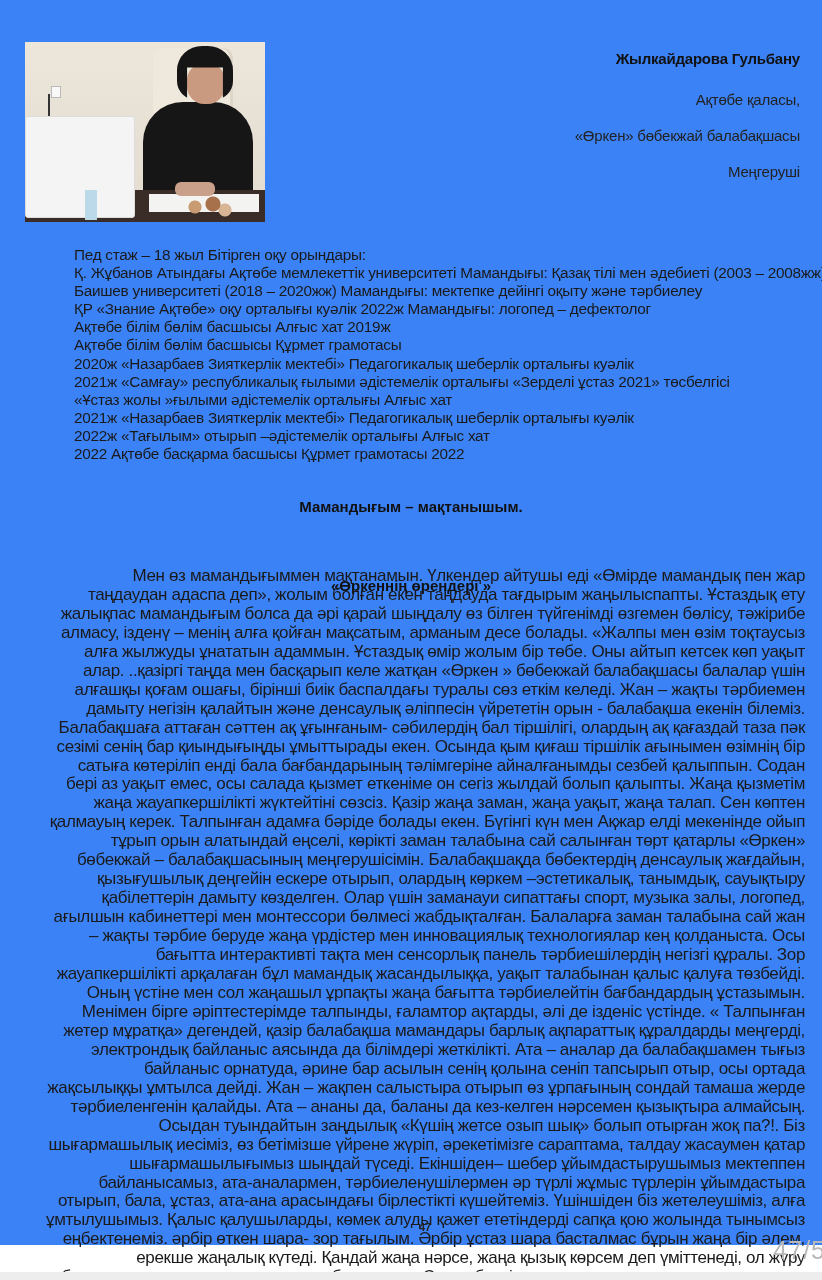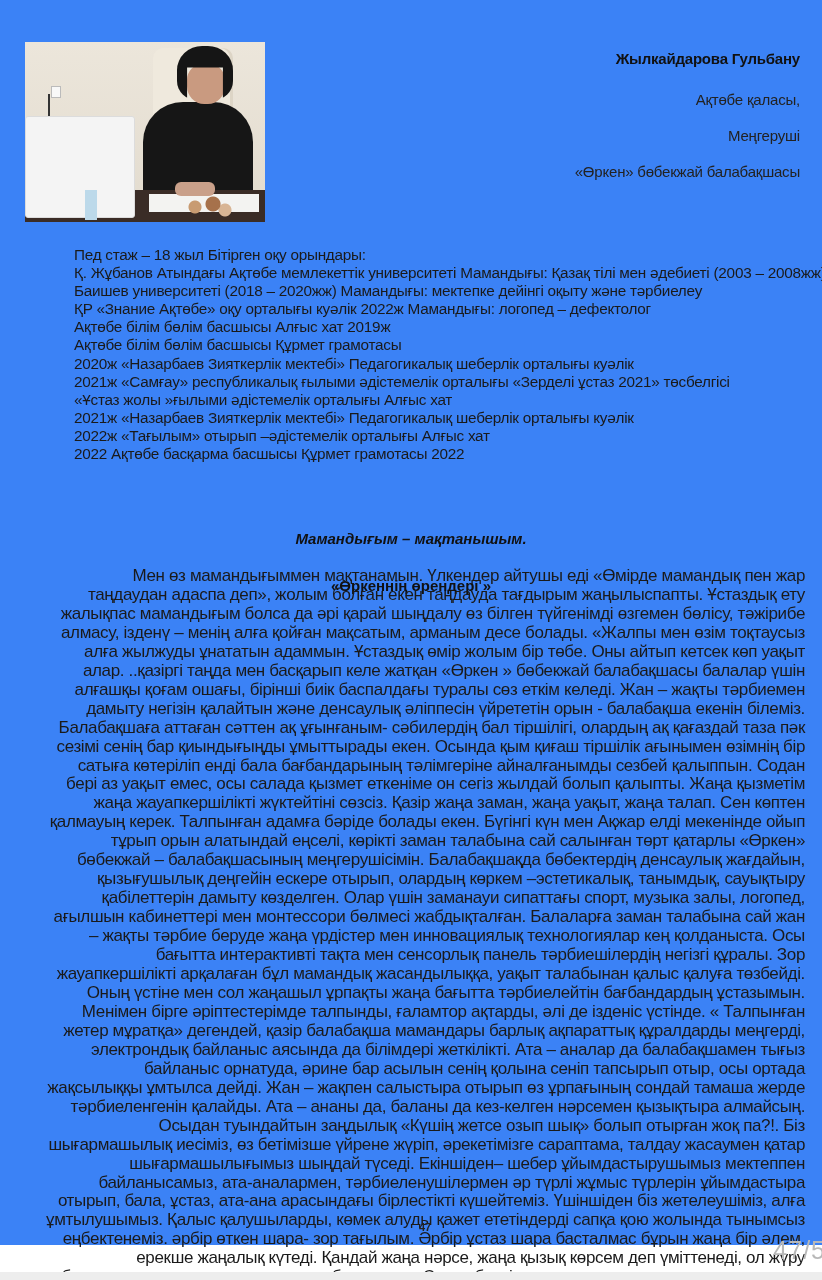--- a/index.html
+++ b/index.html
@@ -28,21 +28,21 @@
   .photo .blue { position: absolute; left: 60px; top: 148px; width: 12px; height: 30px; background: #bcd9ea; }
 
   .author { position: absolute; right: 22px; top: 46px; text-align: right; font-family: "Liberation Sans", sans-serif; font-size: 15px; }
   .author div { height: 36px; line-height: 36px; color: #222; letter-spacing: -0.2px; }
   .author .name { font-weight: bold; color: #111; line-height: 26px; height: 36px; }
 
   .awards { position: absolute; left: 46px; top: 246px; width: 758px; font-family: "Liberation Sans", sans-serif; font-size: 15.3px; line-height: 18.1px; color: #1a1a1a; letter-spacing: -0.25px; margin-left: 28px; }
   .awards div { white-space: normal; }
 
   .heading { position: absolute; left: 0; width: 822px; text-align: center; font-family: "Liberation Sans", sans-serif; font-weight: bold; font-size: 15px; color: #111; line-height: 17px; }
-  .h1 { top: 530px; font-style: italic; }
+  .h1 { top: 498px; }
   .h2 { top: 531px; margin-top: 46px; }
 
   .article {
     position: absolute; left: 46px; top: 567px; width: 759px;
     font-family: "Liberation Sans", sans-serif; font-size: 17px; line-height: 18.95px;
     color: #1a1a1a; text-align: right; letter-spacing: -0.35px; text-indent: 42px; margin: 0;
   }
   .pagenum { position: absolute; left: 0; width: 850px; top: 1221px; text-align: center; font-family: "Liberation Sans", sans-serif; font-size: 11px; font-weight: bold; color: #222; }
   .viewer-counter { position: absolute; right: -4px; top: 1236px; font-family: "Liberation Sans", sans-serif; font-size: 25px; color: #b8b8b8; letter-spacing: 1px; }
   .bottom-bar { position: absolute; left: 0; top: 1272px; width: 822px; height: 8px; background: #ededed; }
@@ -64,22 +64,22 @@
     <div class="paper"></div>
     <div class="hands"></div>
     <div class="flowers"></div>
     <div class="monitor"></div>
     <div class="blue"></div>
   </div>
 
   <div class="author">
     <div class="name">Жылкайдарова Гульбану</div>
     <div>Ақтөбе қаласы,</div>
+    <div>«Өркен» бөбекжай балабақшасы</div>
     <div>Меңгеруші</div>
-    <div>«Өркен» бөбекжай балабақшасы</div>
   </div>
 
   <div class="awards">
     <div>Пед стаж – 18 жыл Бітірген оқу орындары:</div>
     <div>Қ. Жұбанов Атындағы Ақтөбе мемлекеттік университеті Мамандығы: Қазақ тілі мен әдебиеті (2003 – 2008жж)</div>
     <div>Баишев университеті (2018 – 2020жж) Мамандығы: мектепке дейінгі оқыту және тәрбиелеу</div>
     <div>ҚР «Знание Ақтөбе» оқу орталығы куәлік 2022ж Мамандығы: логопед – дефектолог</div>
     <div>Ақтөбе білім бөлім басшысы Алғыс хат 2019ж</div>
     <div>Ақтөбе білім бөлім басшысы Құрмет грамотасы</div>
     <div>2020ж «Назарбаев Зияткерлік мектебі»  Педагогикалық шеберлік орталығы куәлік</div>

